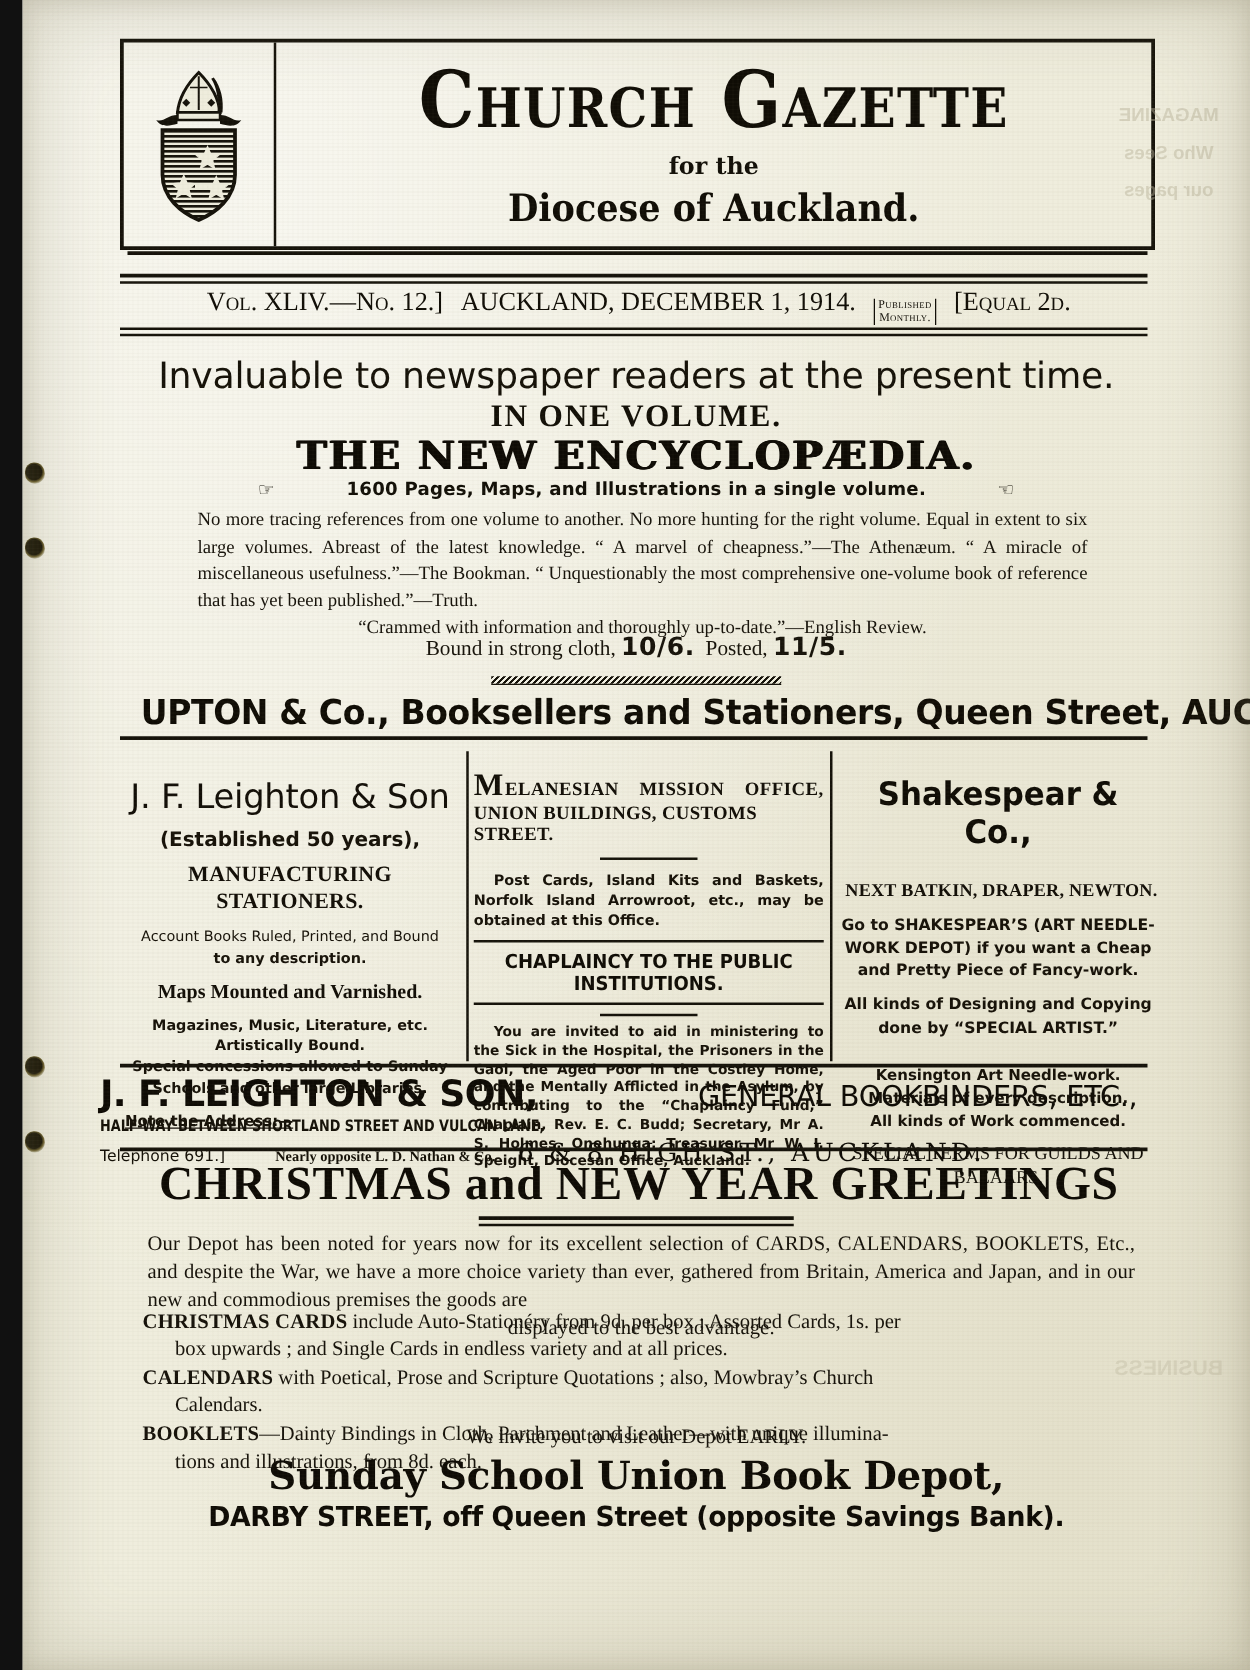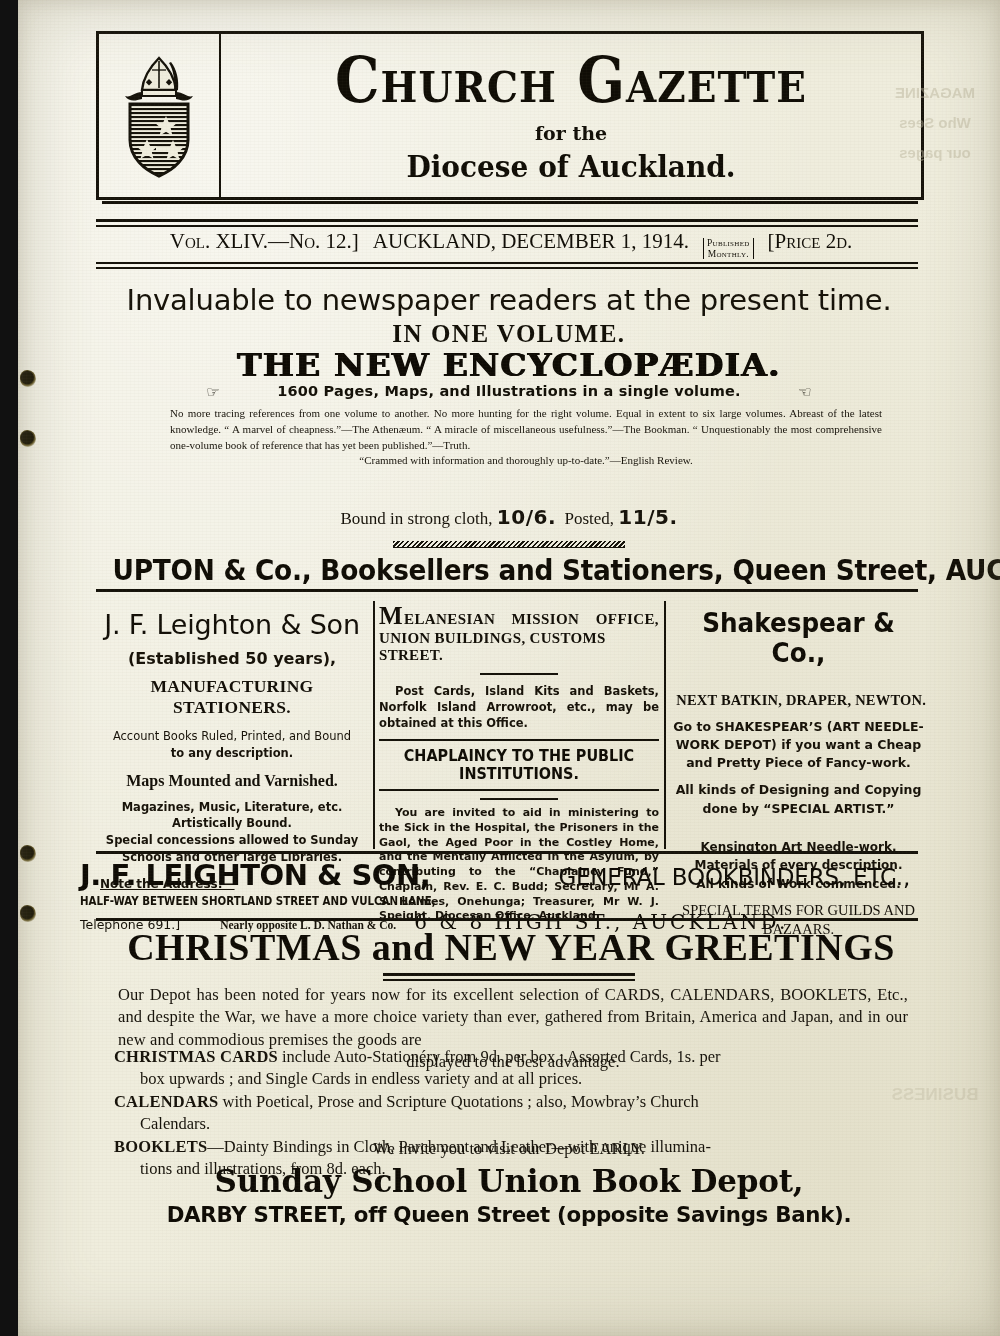--- a/index.html
+++ b/index.html
@@ -112,22 +112,22 @@
   }
   .enc-sub{
     position:absolute;left:0;top:383px;width:982px;text-align:center;
     font-family:"DejaVu Sans",sans-serif;font-weight:700;font-size:14.5px;
     color:#120f07;letter-spacing:.2px;
   }
   .hand{display:inline-block;font-size:15px;vertical-align:-1px;}
   .hand.l{margin-right:52px;}
   .hand.r{margin-left:52px;}
   .enc-body{
-    position:absolute;left:152px;top:406px;width:712px;
-    font-size:11px;line-height:1.44;color:#16120a;text-align:justify;
+    position:absolute;left:140px;top:406px;width:712px;
+    font-size:15px;line-height:1.44;color:#16120a;text-align:justify;
   }
   .enc-body .lastline{display:block;text-align:center;}
   .enc-price{
     position:absolute;left:0;top:505px;width:982px;text-align:center;
     font-size:17px;color:#16120a;
   }
   .enc-price b{font-family:"DejaVu Sans",sans-serif;font-size:20px;letter-spacing:.5px;}
   .zig{
     position:absolute;left:50%;top:541px;width:232px;height:6px;margin-left:-116px;
     background:
@@ -137,21 +137,21 @@
   .upton{
     position:absolute;left:78px;top:554px;width:830px;text-align:center;
     font-family:"DejaVu Sans",sans-serif;font-weight:700;
     font-size:27.5px;color:#0f0c05;letter-spacing:-.3px;
     transform:scaleX(.96);transform-origin:center;white-space:nowrap;
   }
 
   
   .cols{position:absolute;left:78px;top:597px;width:830px;height:252px;}
   .cols .vr{position:absolute;top:4px;bottom:0;width:2px;background:#15120a;}
-  .col{position:absolute;top:0;bottom:0;}
+  .col{position:absolute;top:13px;bottom:0;}
   .col.a{left:0;width:272px;}
   .col.b{left:283px;width:280px;}
   .col.c{left:575px;width:255px;}
 
   .lei-name{
     text-align:center;font-family:"DejaVu Sans",sans-serif;font-weight:400;
     font-size:27px;color:#120e07;margin-top:12px;letter-spacing:-.2px;
   }
   .lei-est{text-align:center;font-family:"DejaVu Sans",sans-serif;font-weight:700;font-size:16px;margin-top:9px;color:#161108;}
   .lei-man{text-align:center;font-family:"Liberation Serif",serif;font-weight:700;font-size:17.5px;margin-top:8px;letter-spacing:.3px;color:#120e07;}
@@ -278,21 +278,21 @@
         <i style="height:2px;margin-top:3px;"></i>
     </div>
 
     <div class="volline">
       <span class="sc">Vol. XLIV.—No. 12.]</span>
       <span class="sc">AUCKLAND, DECEMBER 1, 1914.</span>
       <span class="pubmonthly">
         <span>Published</span><br>
         <span>Monthly.</span>
       </span>
-      <span class="sc">[Price 2d.</span>
+      <span class="sc">[Equal 2d.</span>
     </div>
 
     <div class="hr-double" style="top:262px;">
       <i style="height:2px;"></i>
         <i style="height:2px;margin-top:3px;"></i>
     </div>
 
     <div class="enc-head">Invaluable to newspaper readers at the present time.</div>
     <div class="enc-one">IN ONE VOLUME.</div>
     <div class="enc-big">THE NEW ENCYCLOPÆDIA.</div>

